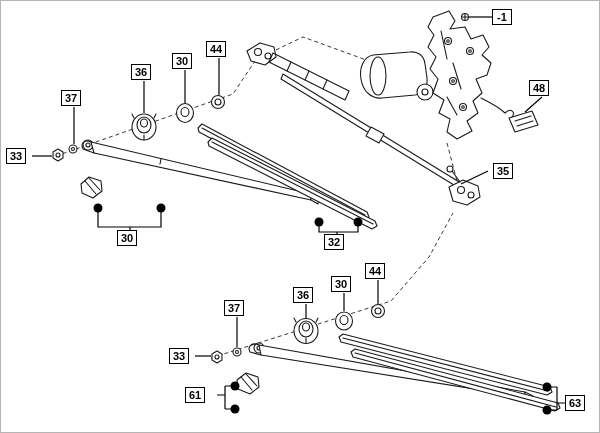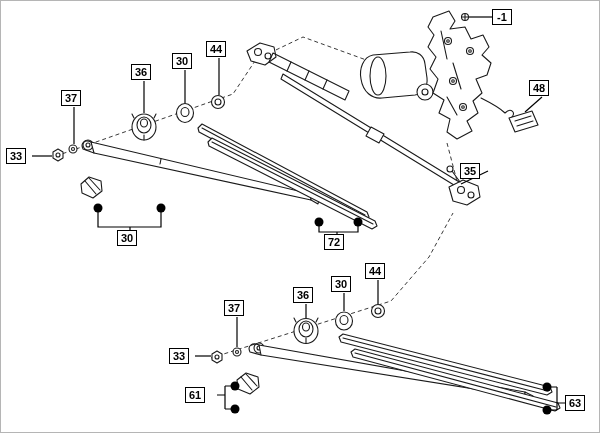--- a/index.html
+++ b/index.html
@@ -212,23 +212,23 @@
     </g>
   </svg>
 
   <div class="callout" style="left:491px;top:8px">-1</div>
   <div class="callout" style="left:528px;top:79px">48</div>
   <div class="callout" style="left:205px;top:40px">44</div>
   <div class="callout" style="left:171px;top:52px">30</div>
   <div class="callout" style="left:130px;top:63px">36</div>
   <div class="callout" style="left:60px;top:89px">37</div>
   <div class="callout" style="left:5px;top:147px">33</div>
-  <div class="callout" style="left:459px;top:162px">35</div>
+  <div class="callout" style="left:492px;top:162px">35</div>
   <div class="callout" style="left:116px;top:229px">30</div>
-  <div class="callout" style="left:323px;top:233px">72</div>
+  <div class="callout" style="left:323px;top:233px">32</div>
   <div class="callout" style="left:364px;top:262px">44</div>
   <div class="callout" style="left:330px;top:275px">30</div>
   <div class="callout" style="left:292px;top:286px">36</div>
   <div class="callout" style="left:223px;top:299px">37</div>
   <div class="callout" style="left:168px;top:347px">33</div>
   <div class="callout" style="left:184px;top:386px">61</div>
   <div class="callout" style="left:564px;top:394px">63</div>
 
 </div>
 

